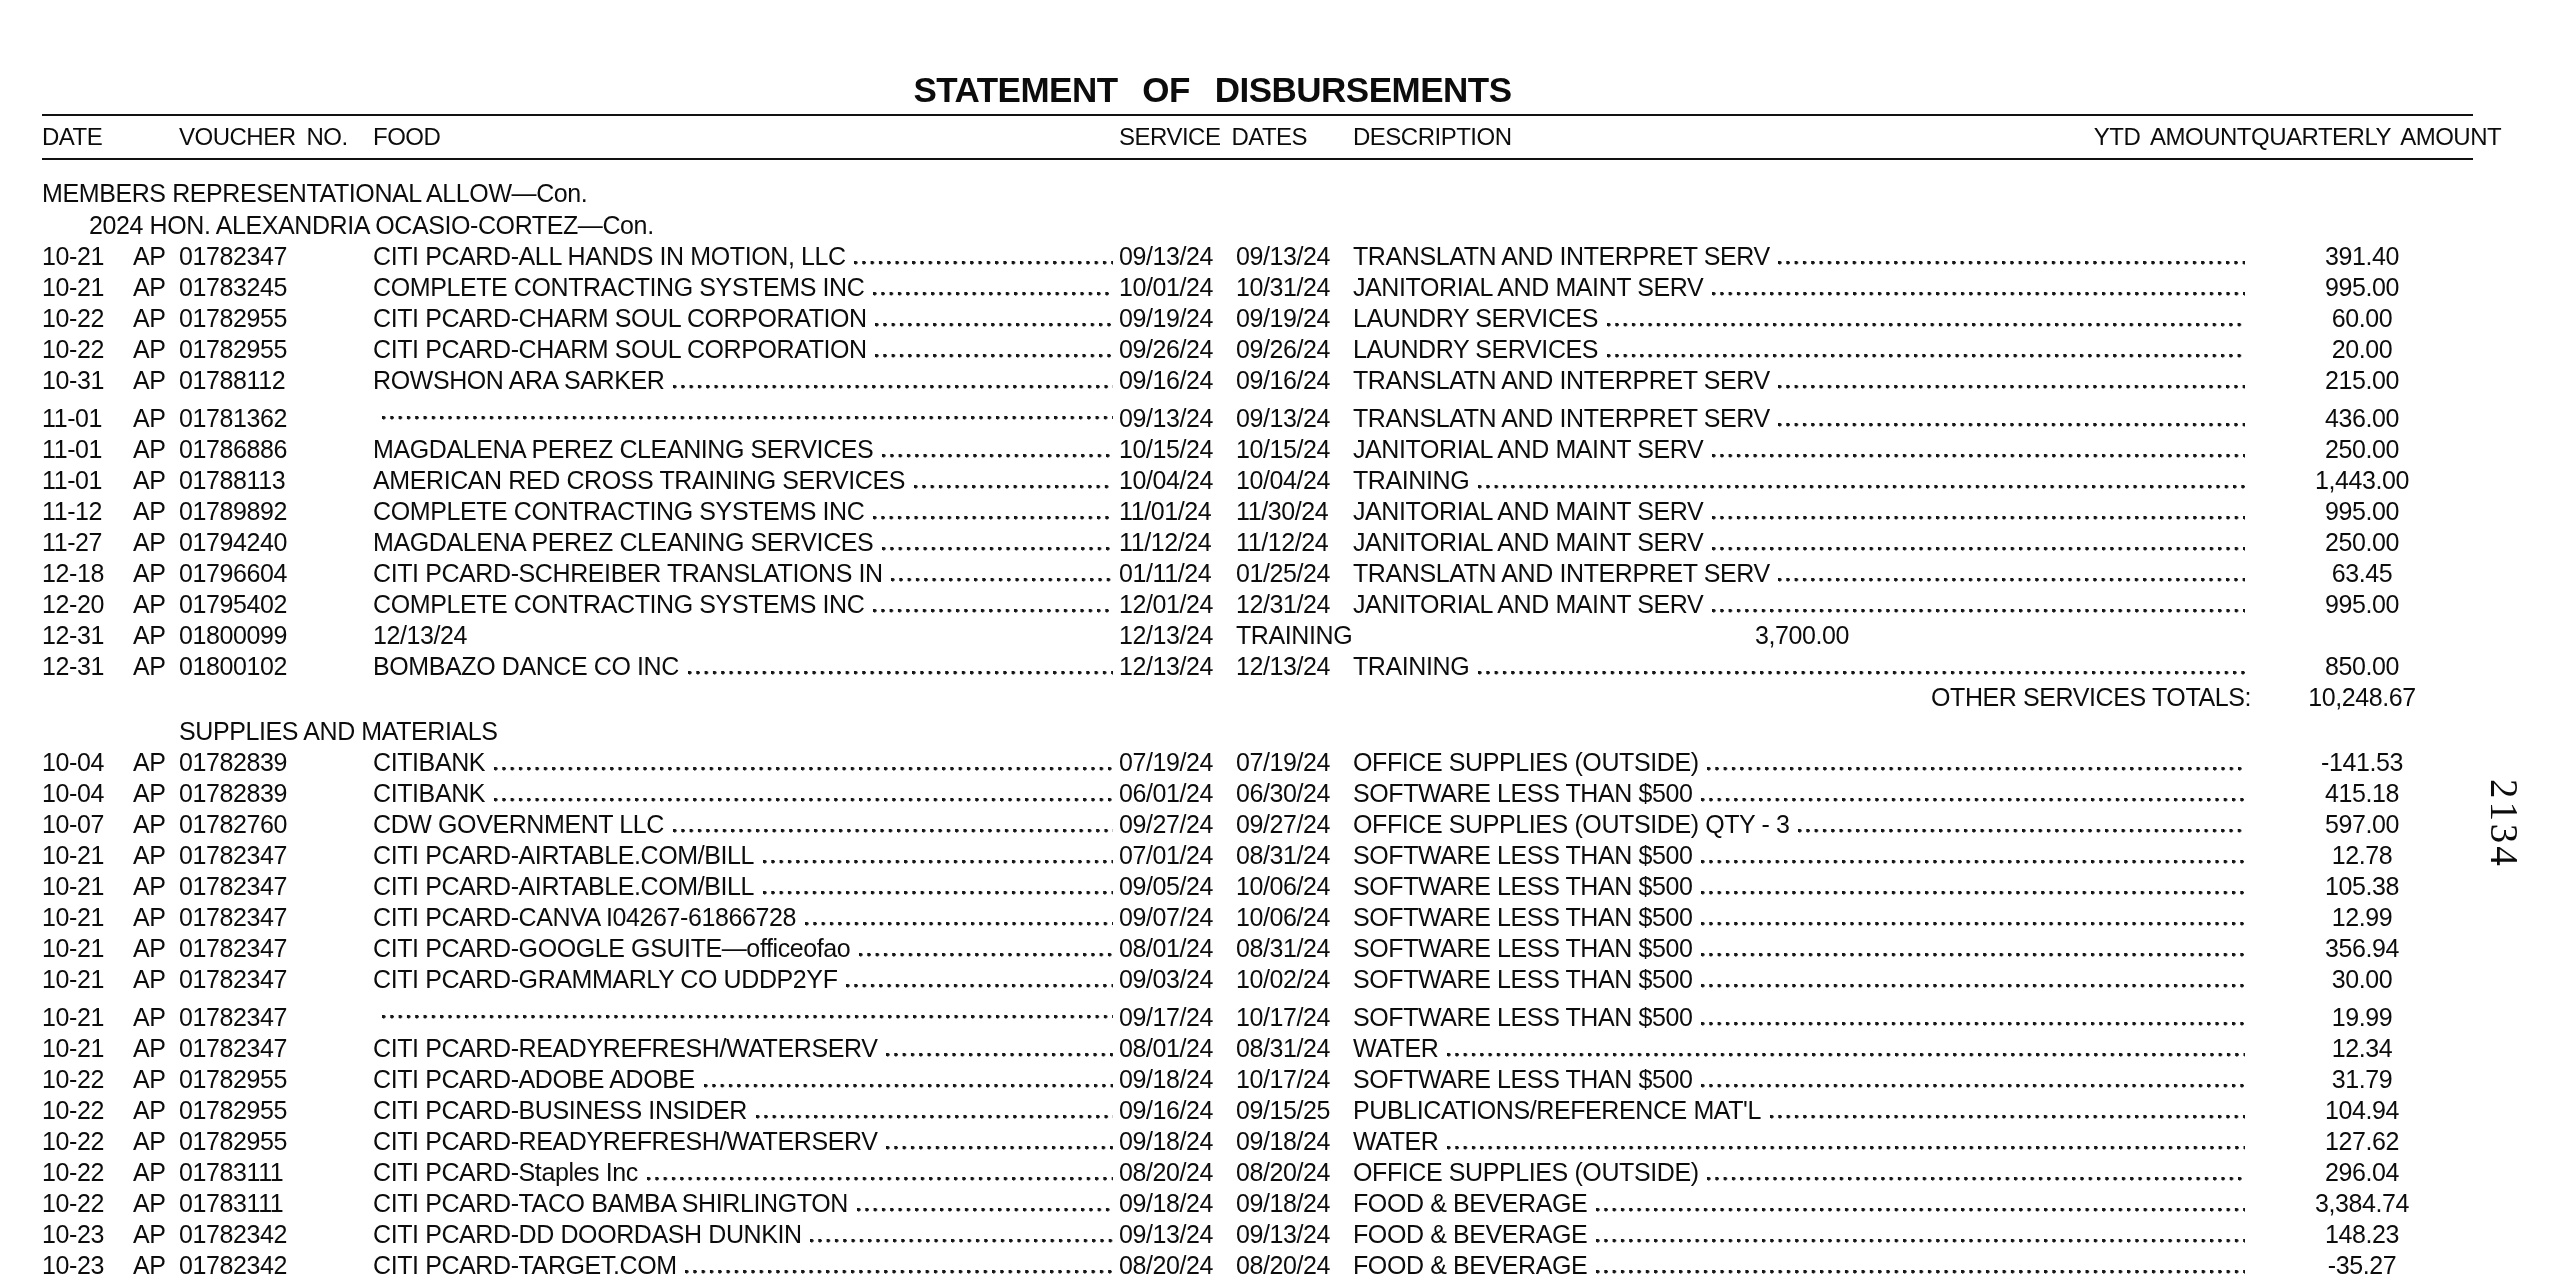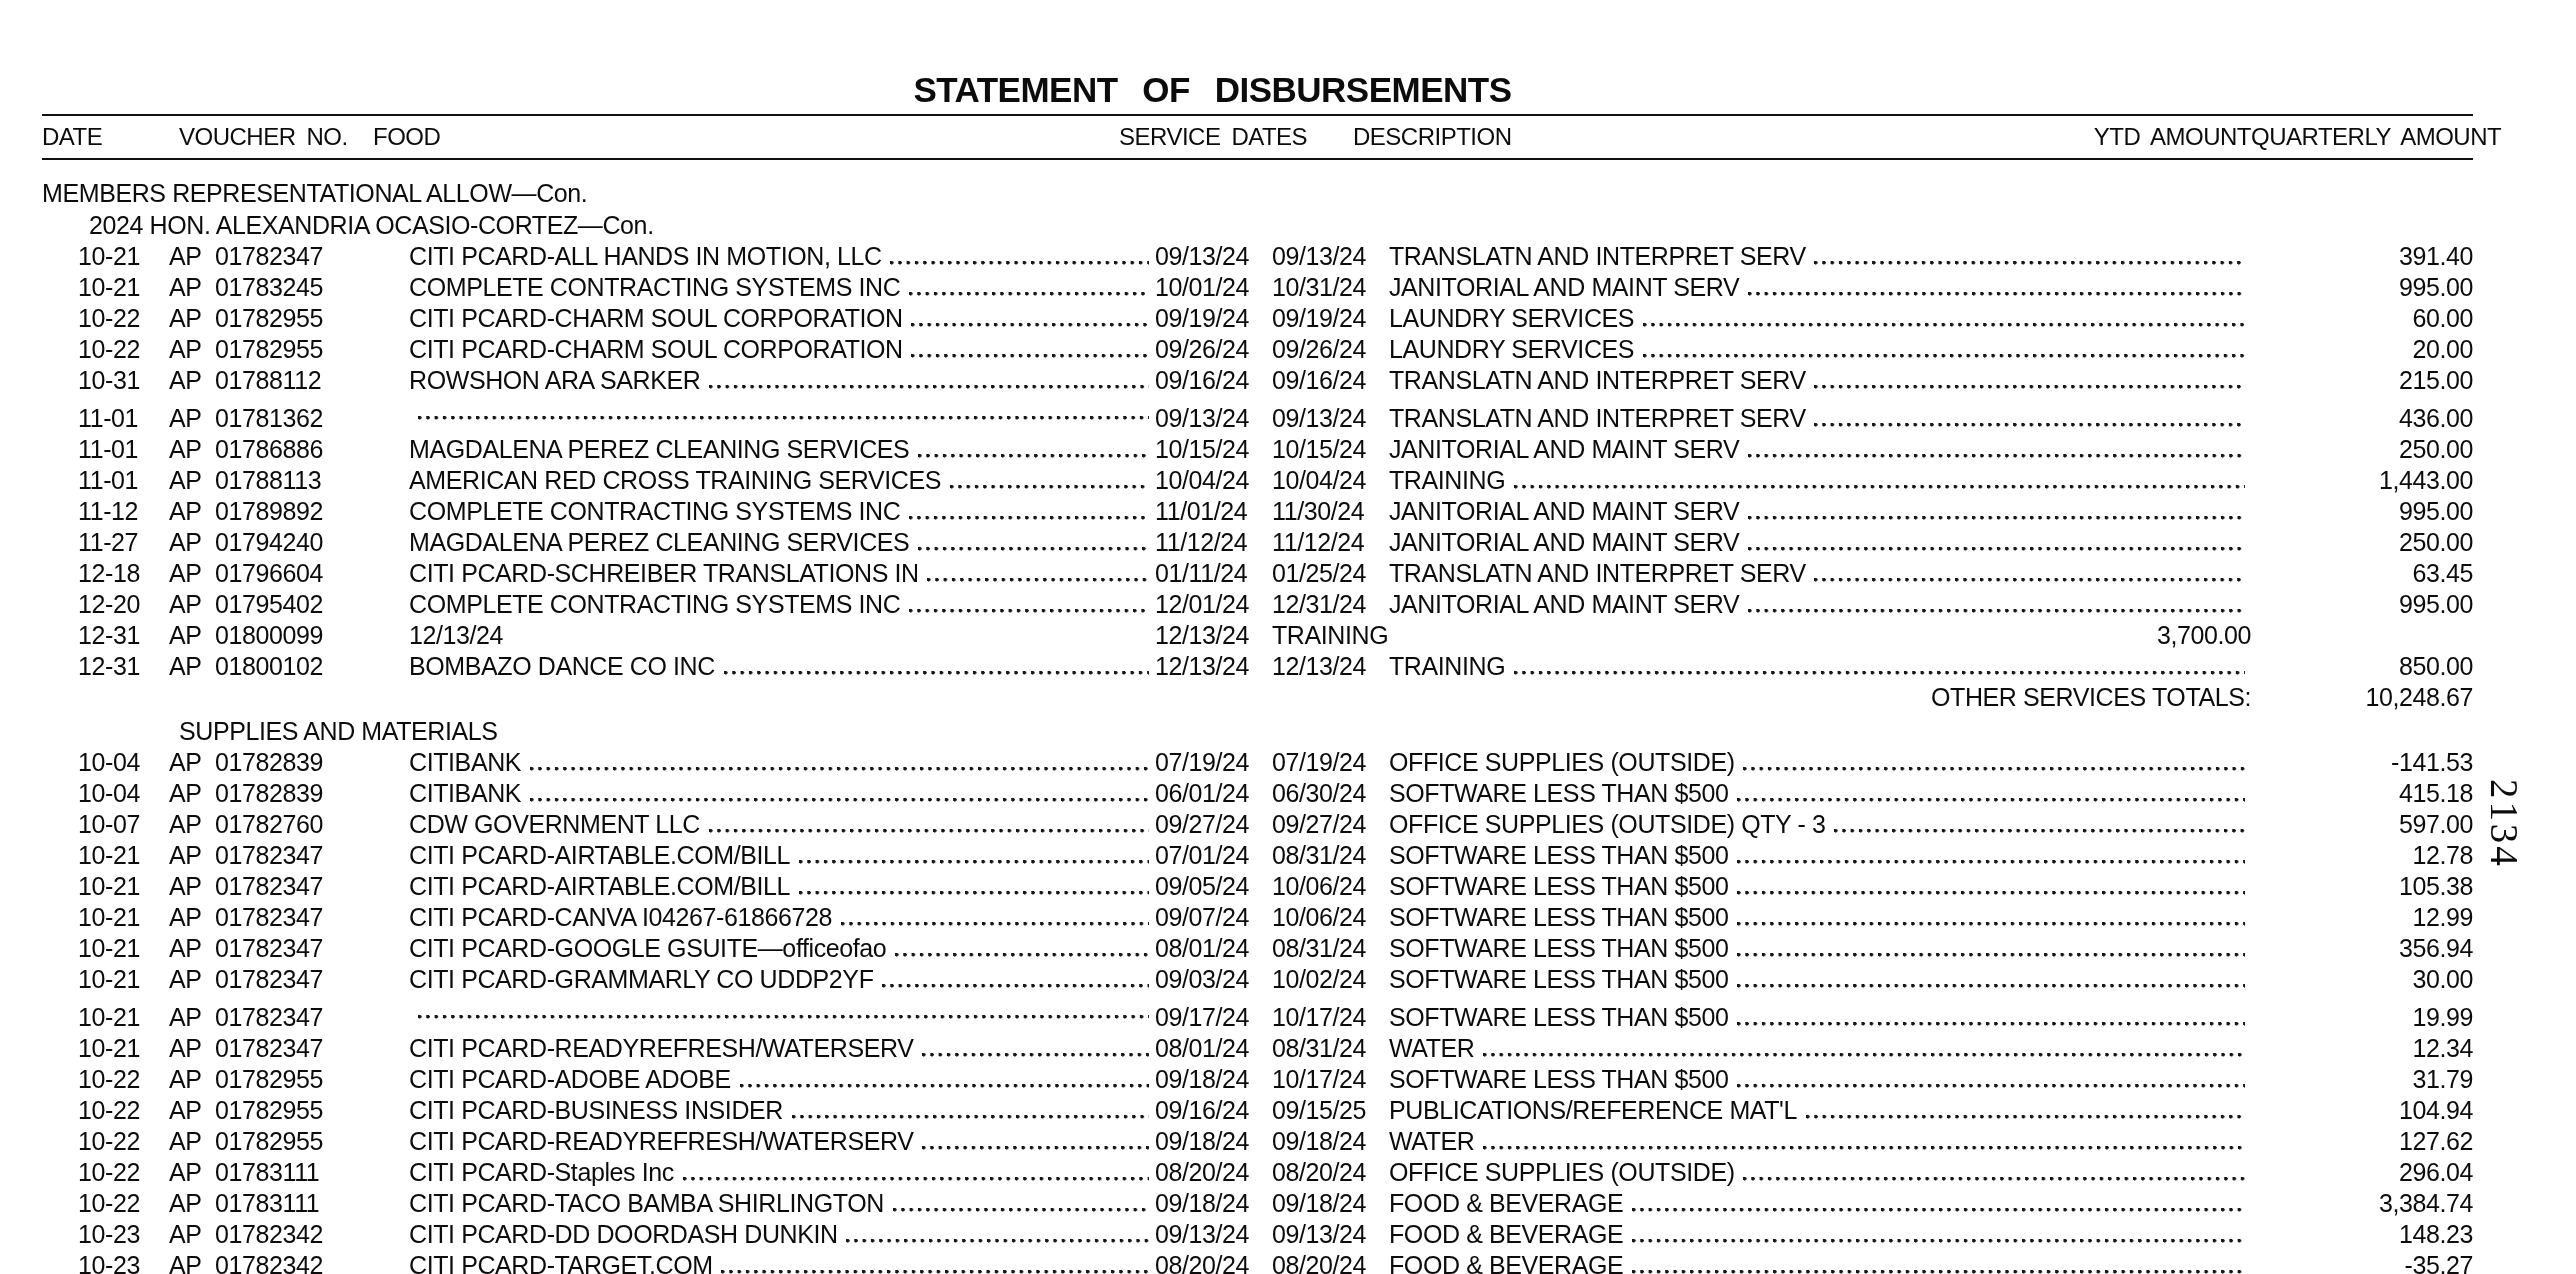--- a/index.html
+++ b/index.html
@@ -26,32 +26,32 @@
   .hgrid{
     display:grid;
     grid-template-columns:137px 194px 746px 234px 1fr 222px;
     align-items:center;height:42px;
     font-size:24px;letter-spacing:-0.5px;word-spacing:4.8px;white-space:nowrap;
   }
   .hdesc{display:flex;justify-content:space-between;align-items:center;}
   .hright{text-align:right;}
   .section-line{margin-top:17.4px;font-size:25px;letter-spacing:-0.4px;line-height:32px;white-space:nowrap;}
   .subsection-line{margin-left:47px;font-size:25px;letter-spacing:-0.4px;line-height:32px;white-space:nowrap;}
-  .row{line-height:31px;font-size:25px;letter-spacing:-0.4px;margin-left:36px;}
+  .row{line-height:31px;font-size:25px;letter-spacing:-0.4px;}
   .row .c{white-space:nowrap;overflow:visible;}
   .flexcell{display:flex;align-items:baseline;min-width:0;}
   .flexcell .t{white-space:nowrap;}
   .leader{
     flex:1;min-width:0;height:31px;margin-left:8.7px;margin-right:5.8px;
     background-image:radial-gradient(circle at 1.6px 1.6px,#161616 1.6px,transparent 2.1px);
     background-size:8.3px 3.9px;background-repeat:repeat-x;
     background-position:left bottom 7.7px;
     align-self:stretch;
   }
-  .amt{text-align:right;white-space:nowrap;}
+  .amt{text-align:center;white-space:nowrap;}
   .tot-label{text-align:right;white-space:nowrap;}
   .group-heading{margin-left:137px;margin-top:2.9px;line-height:31px;font-size:25px;letter-spacing:-0.4px;white-space:nowrap;}
   .pagenum{
     position:absolute;left:2527px;top:779px;
     transform:rotate(90deg);transform-origin:0 0;
     font-family:"Liberation Serif","DejaVu Serif",serif;
     font-size:39px;letter-spacing:2.9px;white-space:nowrap;color:#0c0c0c;
   }
 </style>
 </head>

